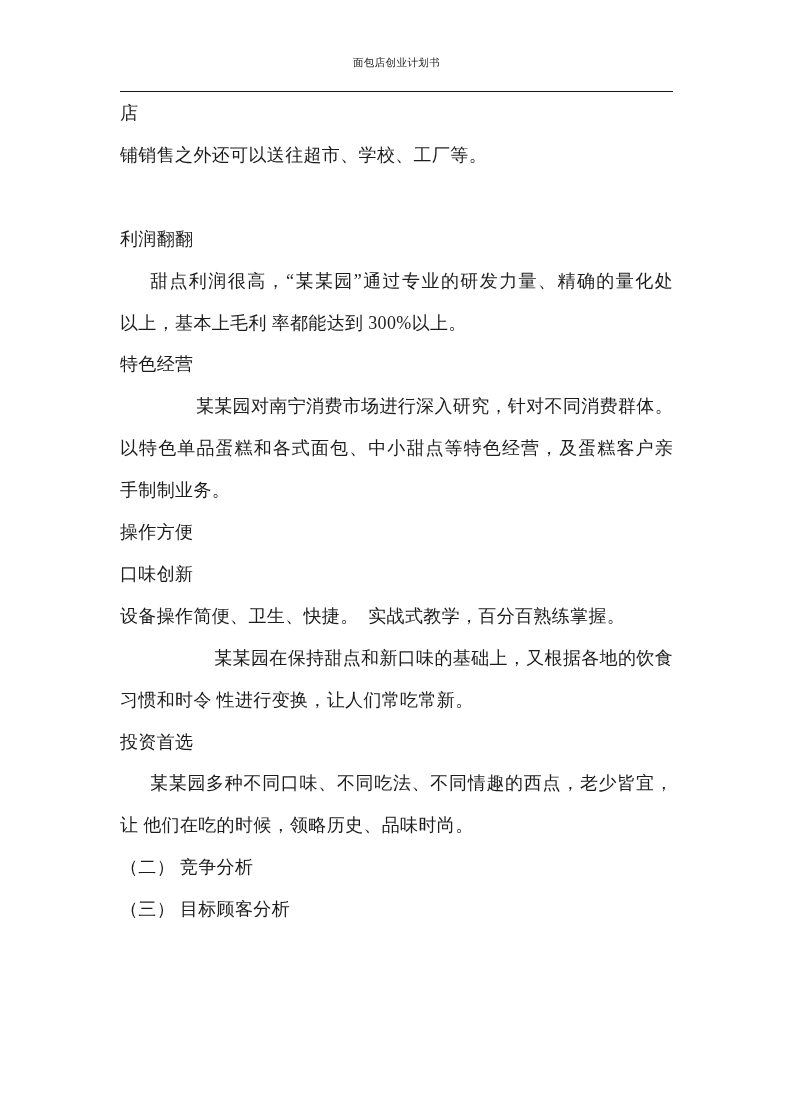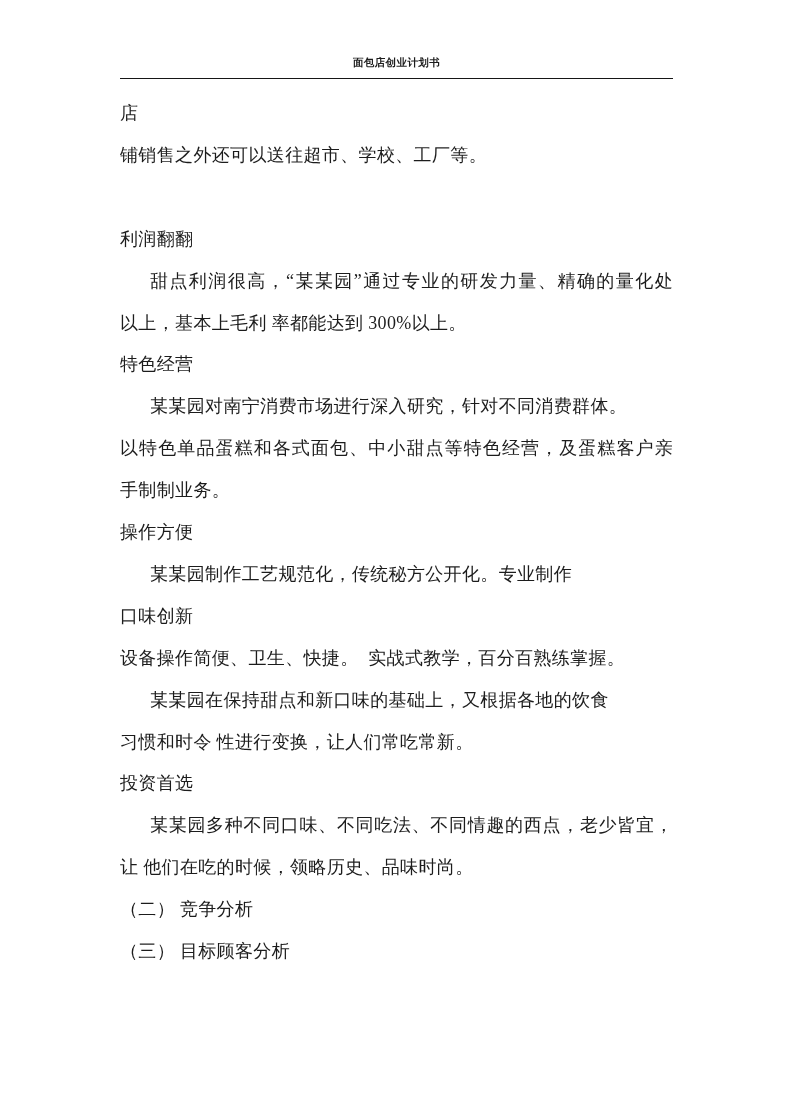--- a/index.html
+++ b/index.html
@@ -16,22 +16,21 @@
     color: #1c1c1c;
     overflow: hidden;
   }
   .header {
     position: absolute;
     left: 120px;
     top: 52px;
     width: 553px;
     text-align: center;
     border-bottom: 1.5px solid #161616;
-    padding-bottom: 7px;
-    font-weight: bold;
+    padding-bottom: 20px;
   }
   .header-title {
     font-size: 10.5px;
     letter-spacing: 0.4px;
     line-height: 16px;
     color: #1c1c1c;
   }
   .doc-body {
     position: absolute;
     left: 120px;
@@ -39,21 +38,21 @@
     width: 553px;
     font-size: 18px;
     letter-spacing: 0.35px;
   }
   .line {
     min-height: 41.9px;
     line-height: 41.9px;
     white-space: pre-wrap;
   }
   .line.bold   { font-weight: normal; }
-  .line.indent { padding-left: 30px; }
+  .line.indent { padding-left: 30px; text-align: right; }
   .line.justify {
     text-align: justify;
     text-align-last: justify;
   }
 </style>
 </head>
 <body>
 
 <div class="page">
   <div class="header">
@@ -64,21 +63,20 @@
       <div class="line">铺销售之外还可以送往超市、学校、工厂等。</div>
       <div class="line"></div>
       <div class="line bold">利润翻翻</div>
       <div class="line indent justify">甜点利润很高，“某某园”通过专业的研发力量、精确的量化处</div>
       <div class="line">以上，基本上毛利 率都能达到 300%以上。</div>
       <div class="line">特色经营</div>
       <div class="line indent">某某园对南宁消费市场进行深入研究，针对不同消费群体。</div>
       <div class="line justify">以特色单品蛋糕和各式面包、中小甜点等特色经营，及蛋糕客户亲</div>
       <div class="line">手制制业务。</div>
       <div class="line">操作方便</div>
-      <div class="line indent">某某园制作工艺规范化，传统秘方公开化。专业制作</div>
       <div class="line">口味创新</div>
       <div class="line">设备操作简便、卫生、快捷。  实战式教学，百分百熟练掌握。</div>
       <div class="line indent">某某园在保持甜点和新口味的基础上，又根据各地的饮食</div>
       <div class="line">习惯和时令 性进行变换，让人们常吃常新。</div>
       <div class="line">投资首选</div>
       <div class="line indent justify">某某园多种不同口味、不同吃法、不同情趣的西点，老少皆宜，</div>
       <div class="line">让 他们在吃的时候，领略历史、品味时尚。</div>
       <div class="line">（二） 竞争分析</div>
       <div class="line bold">（三） 目标顾客分析</div>
     </div>

